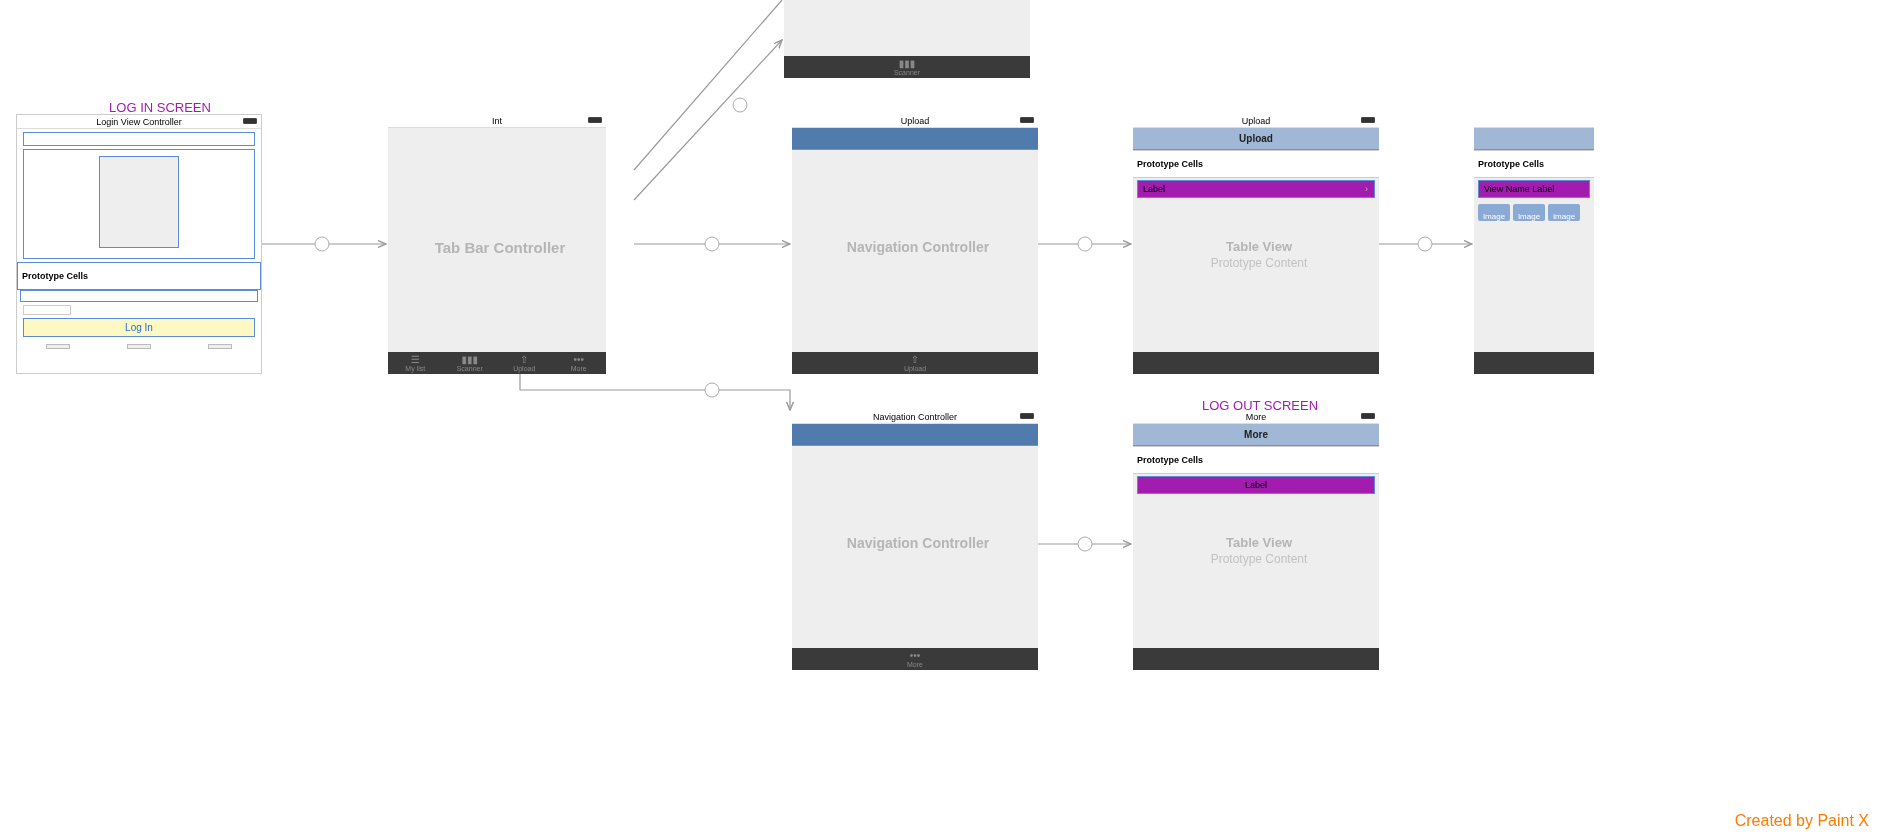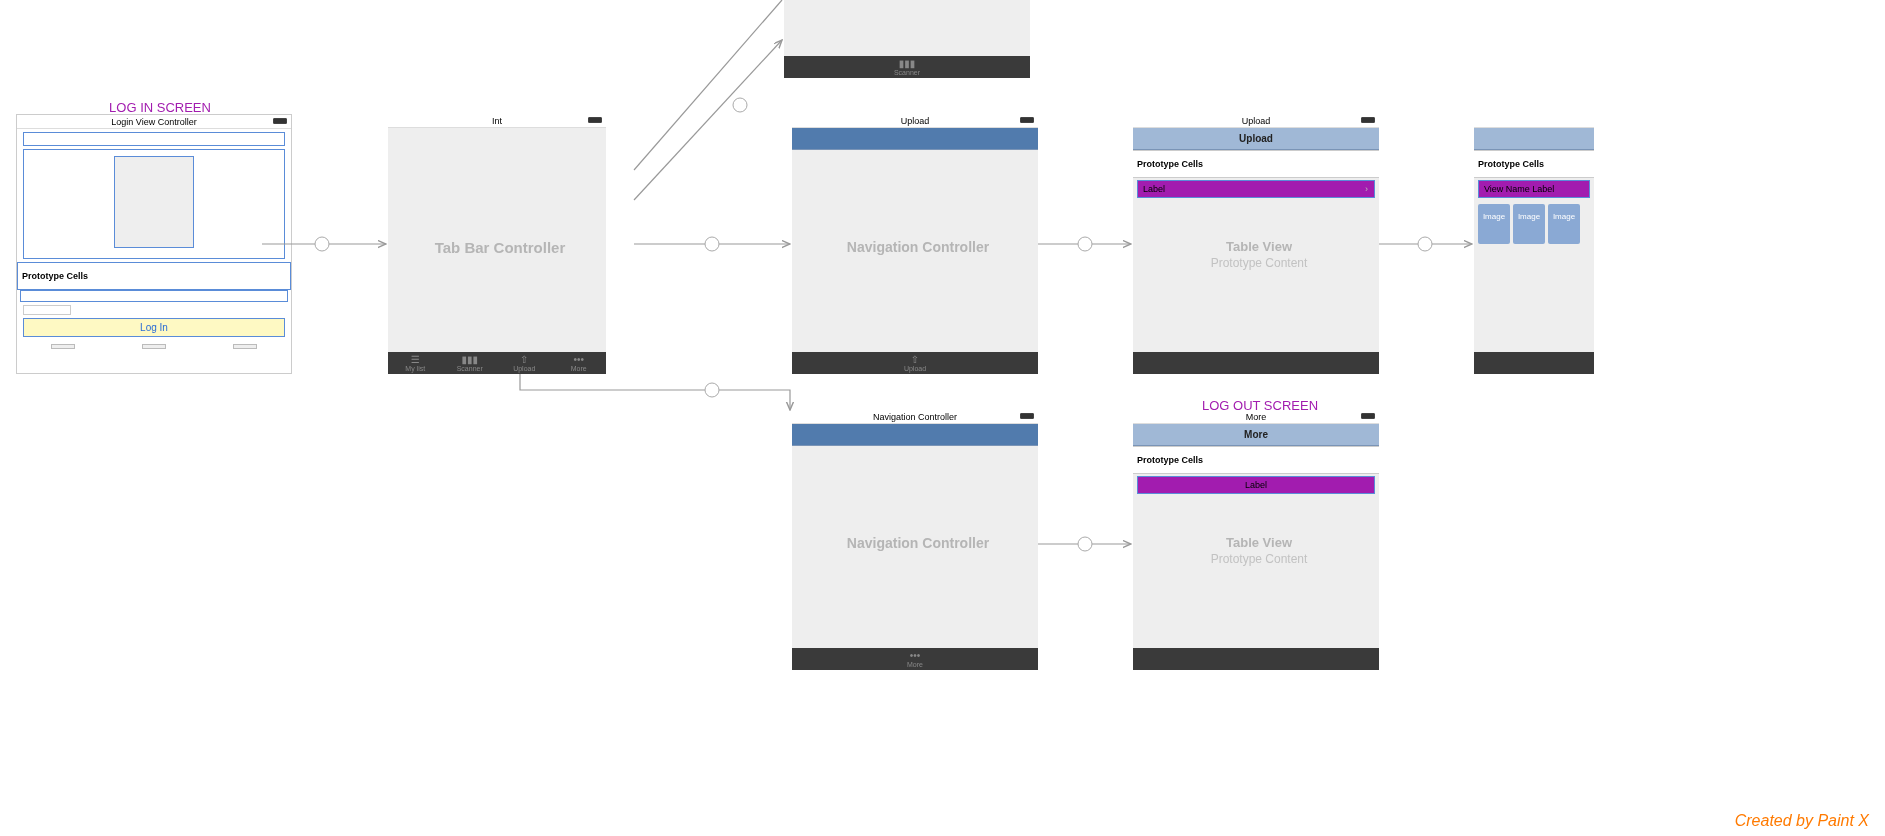--- a/index.html
+++ b/index.html
@@ -135,52 +135,51 @@
   .login-footer .fbox {
     width: 24px; height: 5px; border: 1px solid #bbb; background: #eee;
   }
   
   .thumb-row { display: flex; gap: 3px; padding: 4px; }
   .thumb {
     background: #8aa9d4;
     color: #fff;
     font-size: 8px;
     text-align: center;
-    width: 32px; height: 40px;
+    width: 32px; height: 17px;
     line-height: 26px;
     border-radius: 2px;
   }
   
   .watermark {
     position: absolute;
     bottom: 6px; right: 16px;
     color: #ff7a00;
     font-size: 16px;
-    font-style: italic;
   }
   
   svg.arrows {
     position: absolute;
     top: 0; left: 0;
     width: 1885px; height: 836px;
     pointer-events: none;
   }
   .segue-badge {
     fill: #fff;
     stroke: #aaa;
     stroke-width: 1;
   }
 </style>
 </head>
 <body>
 
 <div class="label-red" style="left:70px; top:100px; width:180px;">LOG IN SCREEN</div>
 <div class="label-red" style="left:1170px; top:398px; width:180px;">LOG OUT SCREEN</div>
 
-<div class="screen" style="left:16px; top:114px; width:276px; height:260px; background:#fff; border:1px solid #ccc;">
+<div class="screen" style="left:16px; top:114px; width:246px; height:260px; background:#fff; border:1px solid #ccc;">
   <div class="screen-header">
     <span>Login View Controller</span>
     <span class="batt"></span>
   </div>
   <div class="login-box" style="height:14px;"></div>
   <div style="border:1px solid #5a8cd8; margin:3px 6px; height:110px; background:#fff; display:flex; justify-content:center;">
     <div class="login-inner-img"></div>
   </div>
   <div class="proto-section" style="border:1px solid #5a8cd8; margin:0 0;">Prototype Cells</div>
   <div style="border:1px solid #5a8cd8; margin:0 3px; height:12px; background:#fff;"></div>

